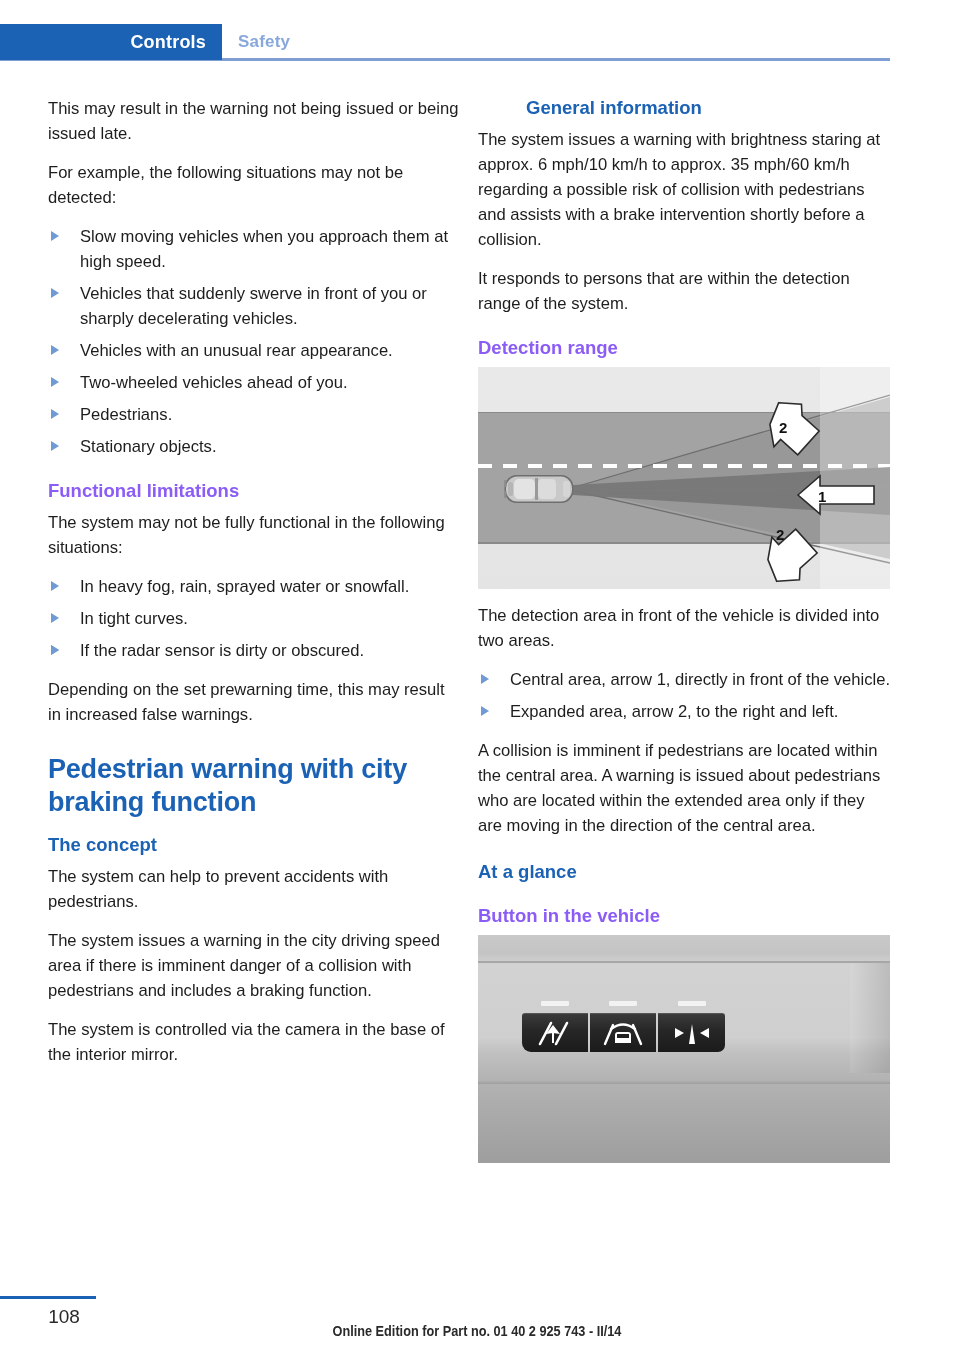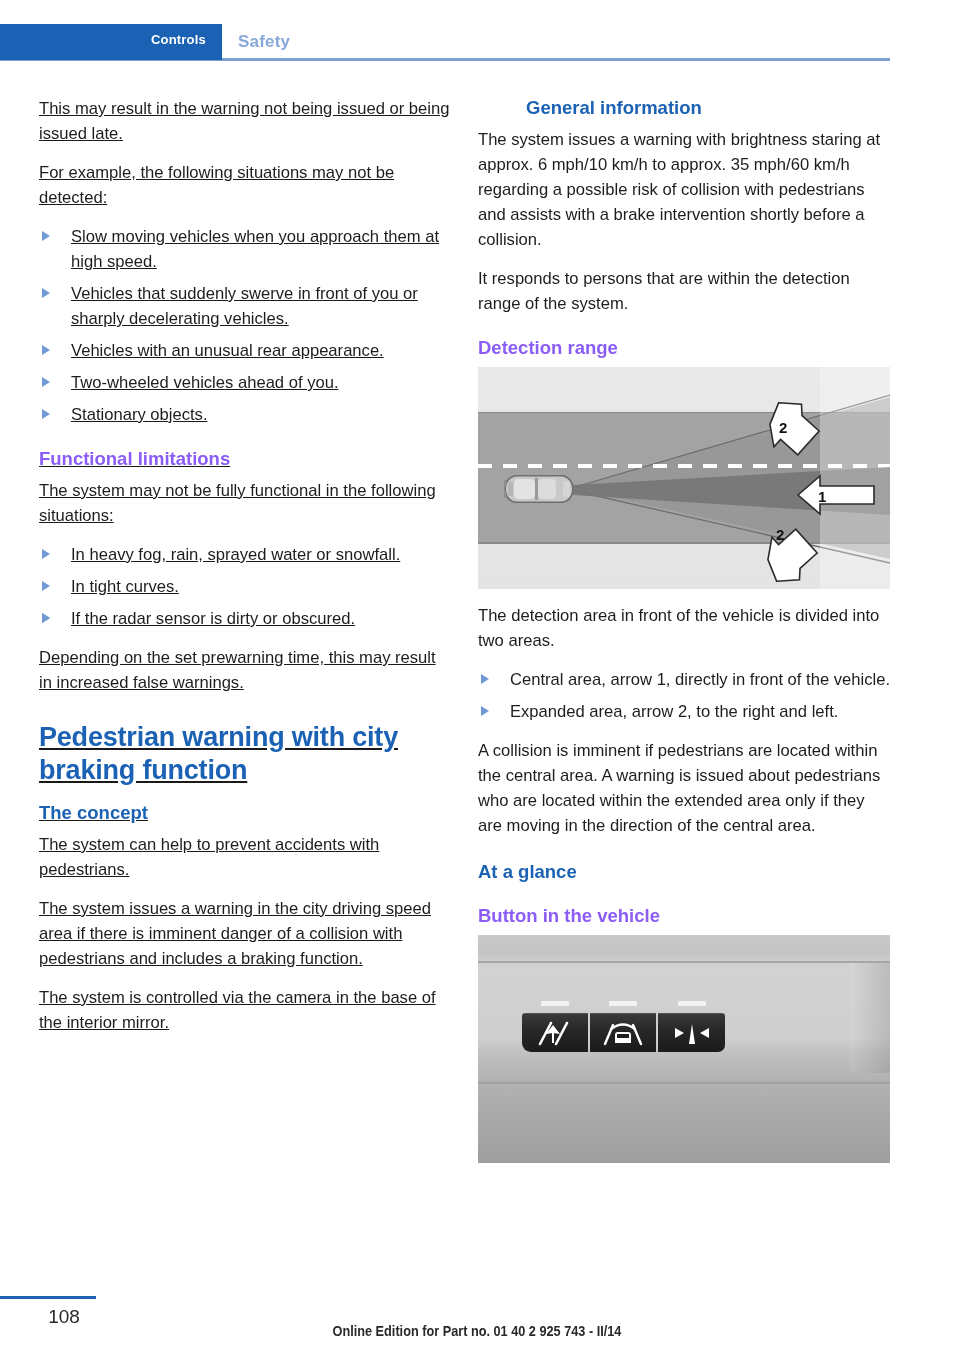--- a/index.html
+++ b/index.html
@@ -39,41 +39,41 @@
     top: 0;
     width: 222px;
     height: 36px;
     background: #1b62b5;
   }
   .tab-active-label {
     position: absolute;
     right: 16px;
     top: 8px;
     color: #ffffff;
-    font-size: 13px;
+    font-size: 18px;
     font-weight: bold;
     letter-spacing: 0.2px;
   }
   .tab-inactive-label {
     position: absolute;
     left: 238px;
     top: 8px;
     color: #88a8dc;
     font-size: 17px;
     font-weight: bold;
     letter-spacing: 0.2px;
   }
 
   
   .col {
     position: absolute;
     top: 96px;
     width: 412px;
   }
-  .col-left  { left: 39px; text-decoration: underline; }
+  .col-left  { left: 48px; }
   .col-right { left: 478px; }
 
   p.body {
     margin: 0 0 14px 0;
     font-size: 16.6px;
     line-height: 25px;
     color: #1d1d1d;
   }
 
   h1.chapter {
@@ -316,20 +316,21 @@
 <div class="col col-left">
 
   <p class="body">This may result in the warning not being issued or being issued late.</p>
   <p class="body">For example, the following situations may not be detected:</p>
 
   <ul class="bullets">
     <li><span class="tri"></span><span>Slow moving vehicles when you approach them at high speed.</span></li>
     <li><span class="tri"></span><span>Vehicles that suddenly swerve in front of you or sharply decelerating vehicles.</span></li>
     <li><span class="tri"></span><span>Vehicles with an unusual rear appearance.</span></li>
     <li><span class="tri"></span><span>Two-wheeled vehicles ahead of you.</span></li>
+    <li><span class="tri"></span><span>Pedestrians.</span></li>
     <li><span class="tri"></span><span>Stationary objects.</span></li>
   </ul>
 
   <h3 class="light">Functional limitations</h3>
   <p class="body">The system may not be fully functional in the following situations:</p>
 
   <ul class="bullets">
     <li><span class="tri"></span><span>In heavy fog, rain, sprayed water or snowfall.</span></li>
     <li><span class="tri"></span><span>In tight curves.</span></li>
     <li><span class="tri"></span></li>

